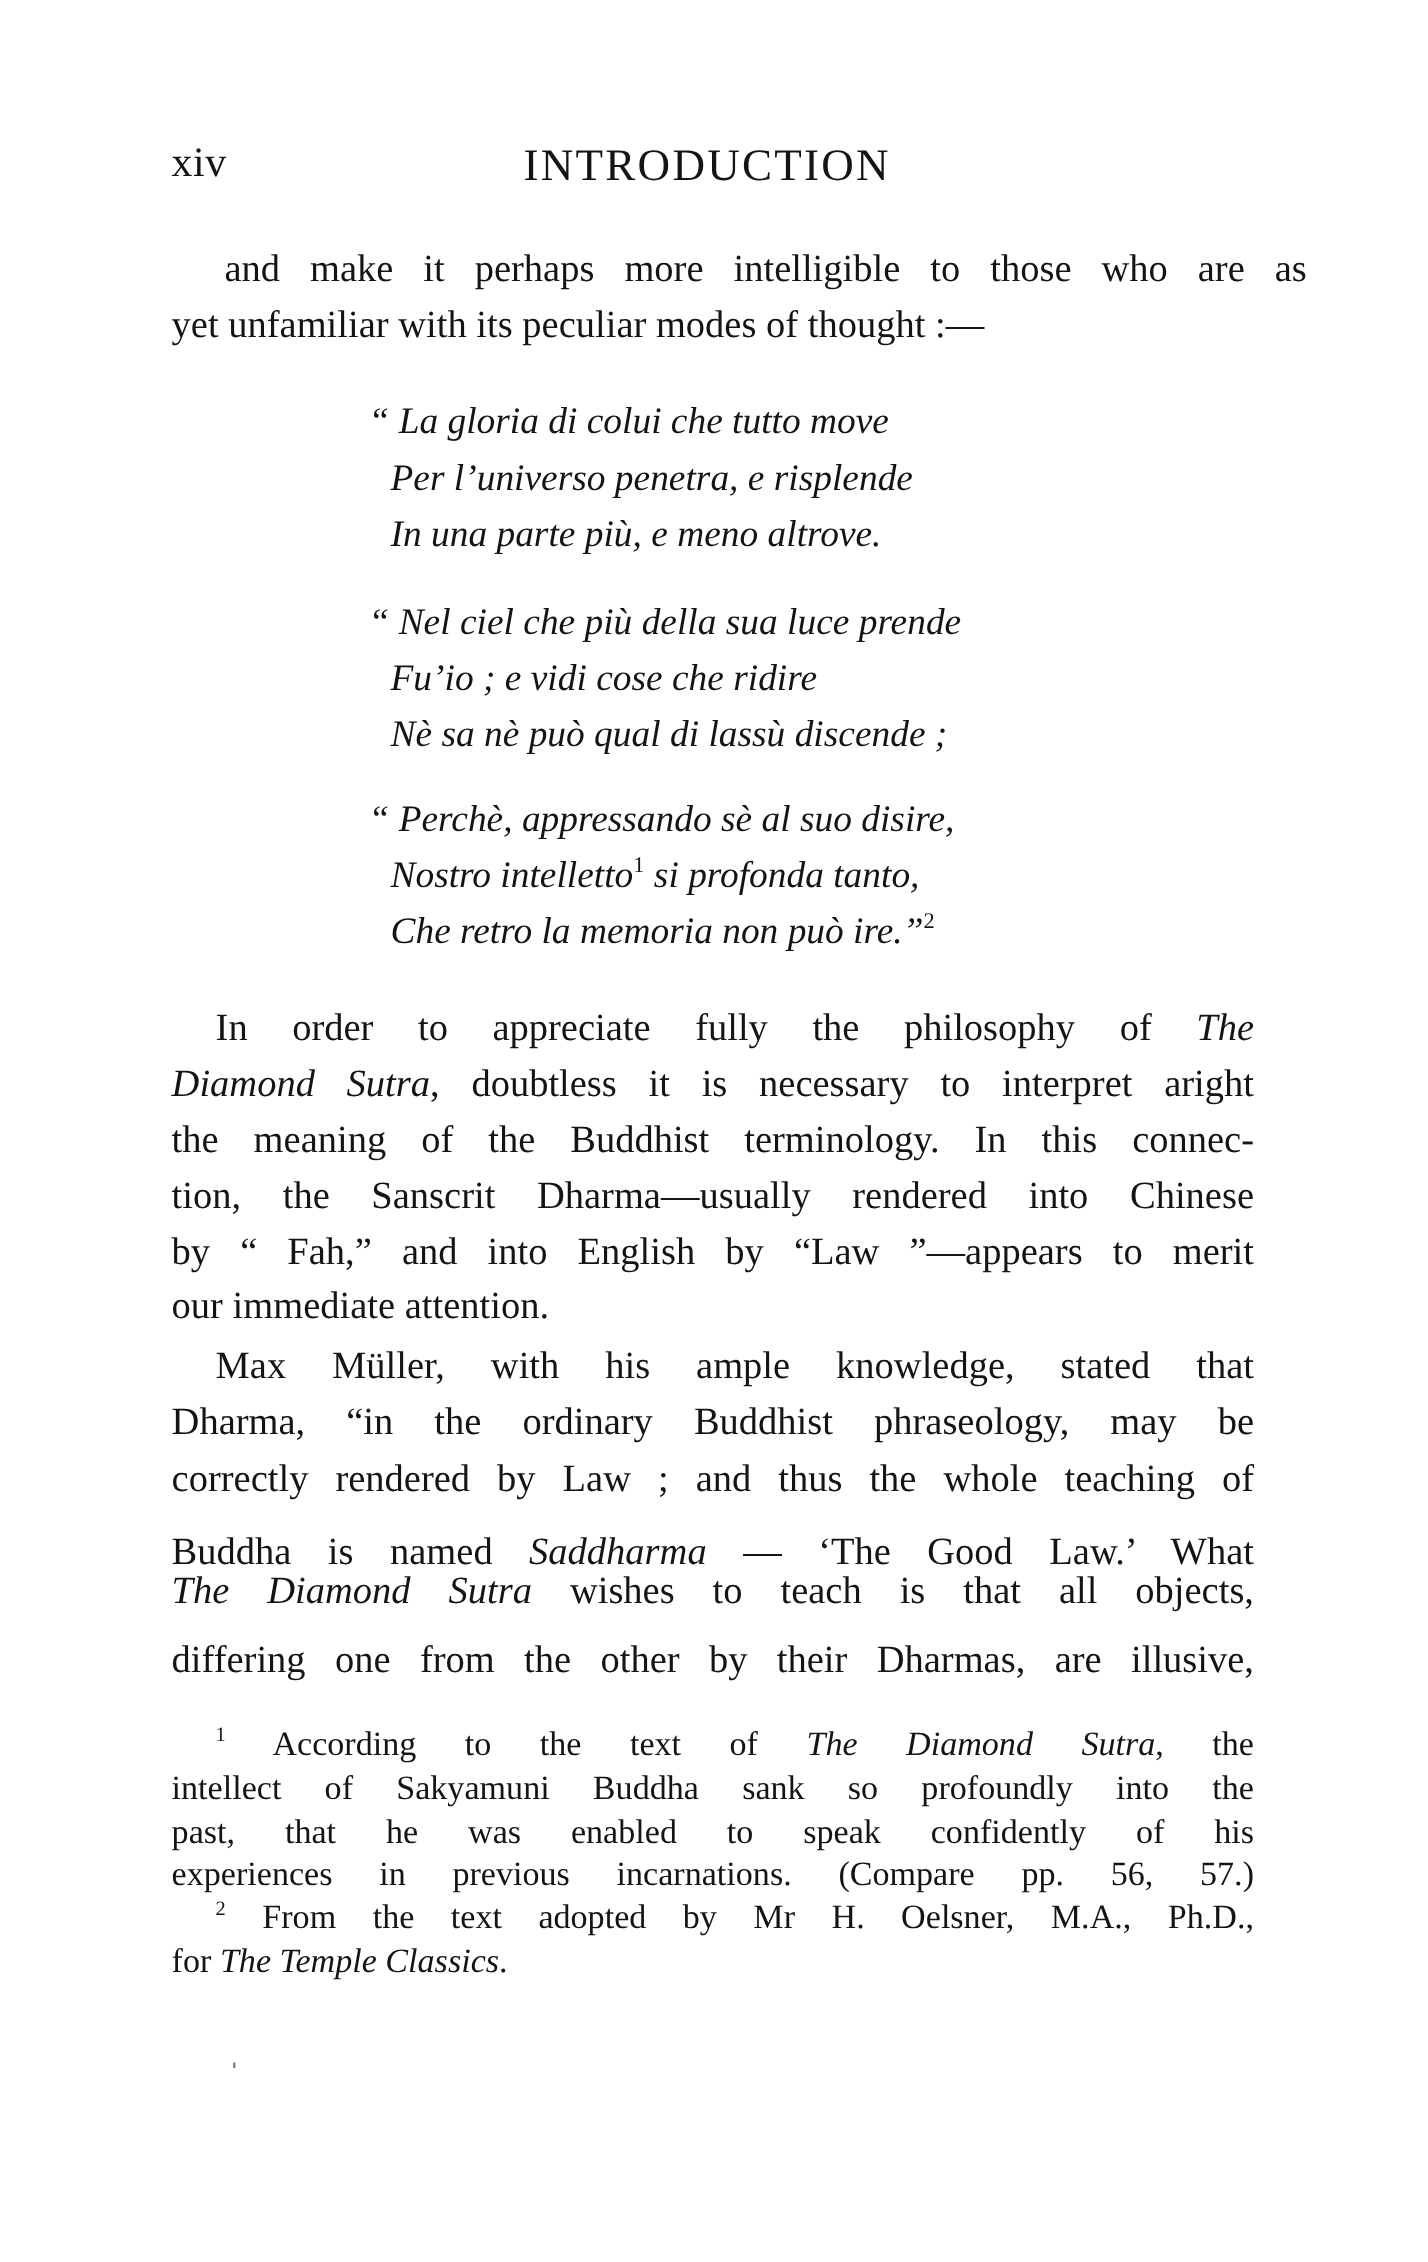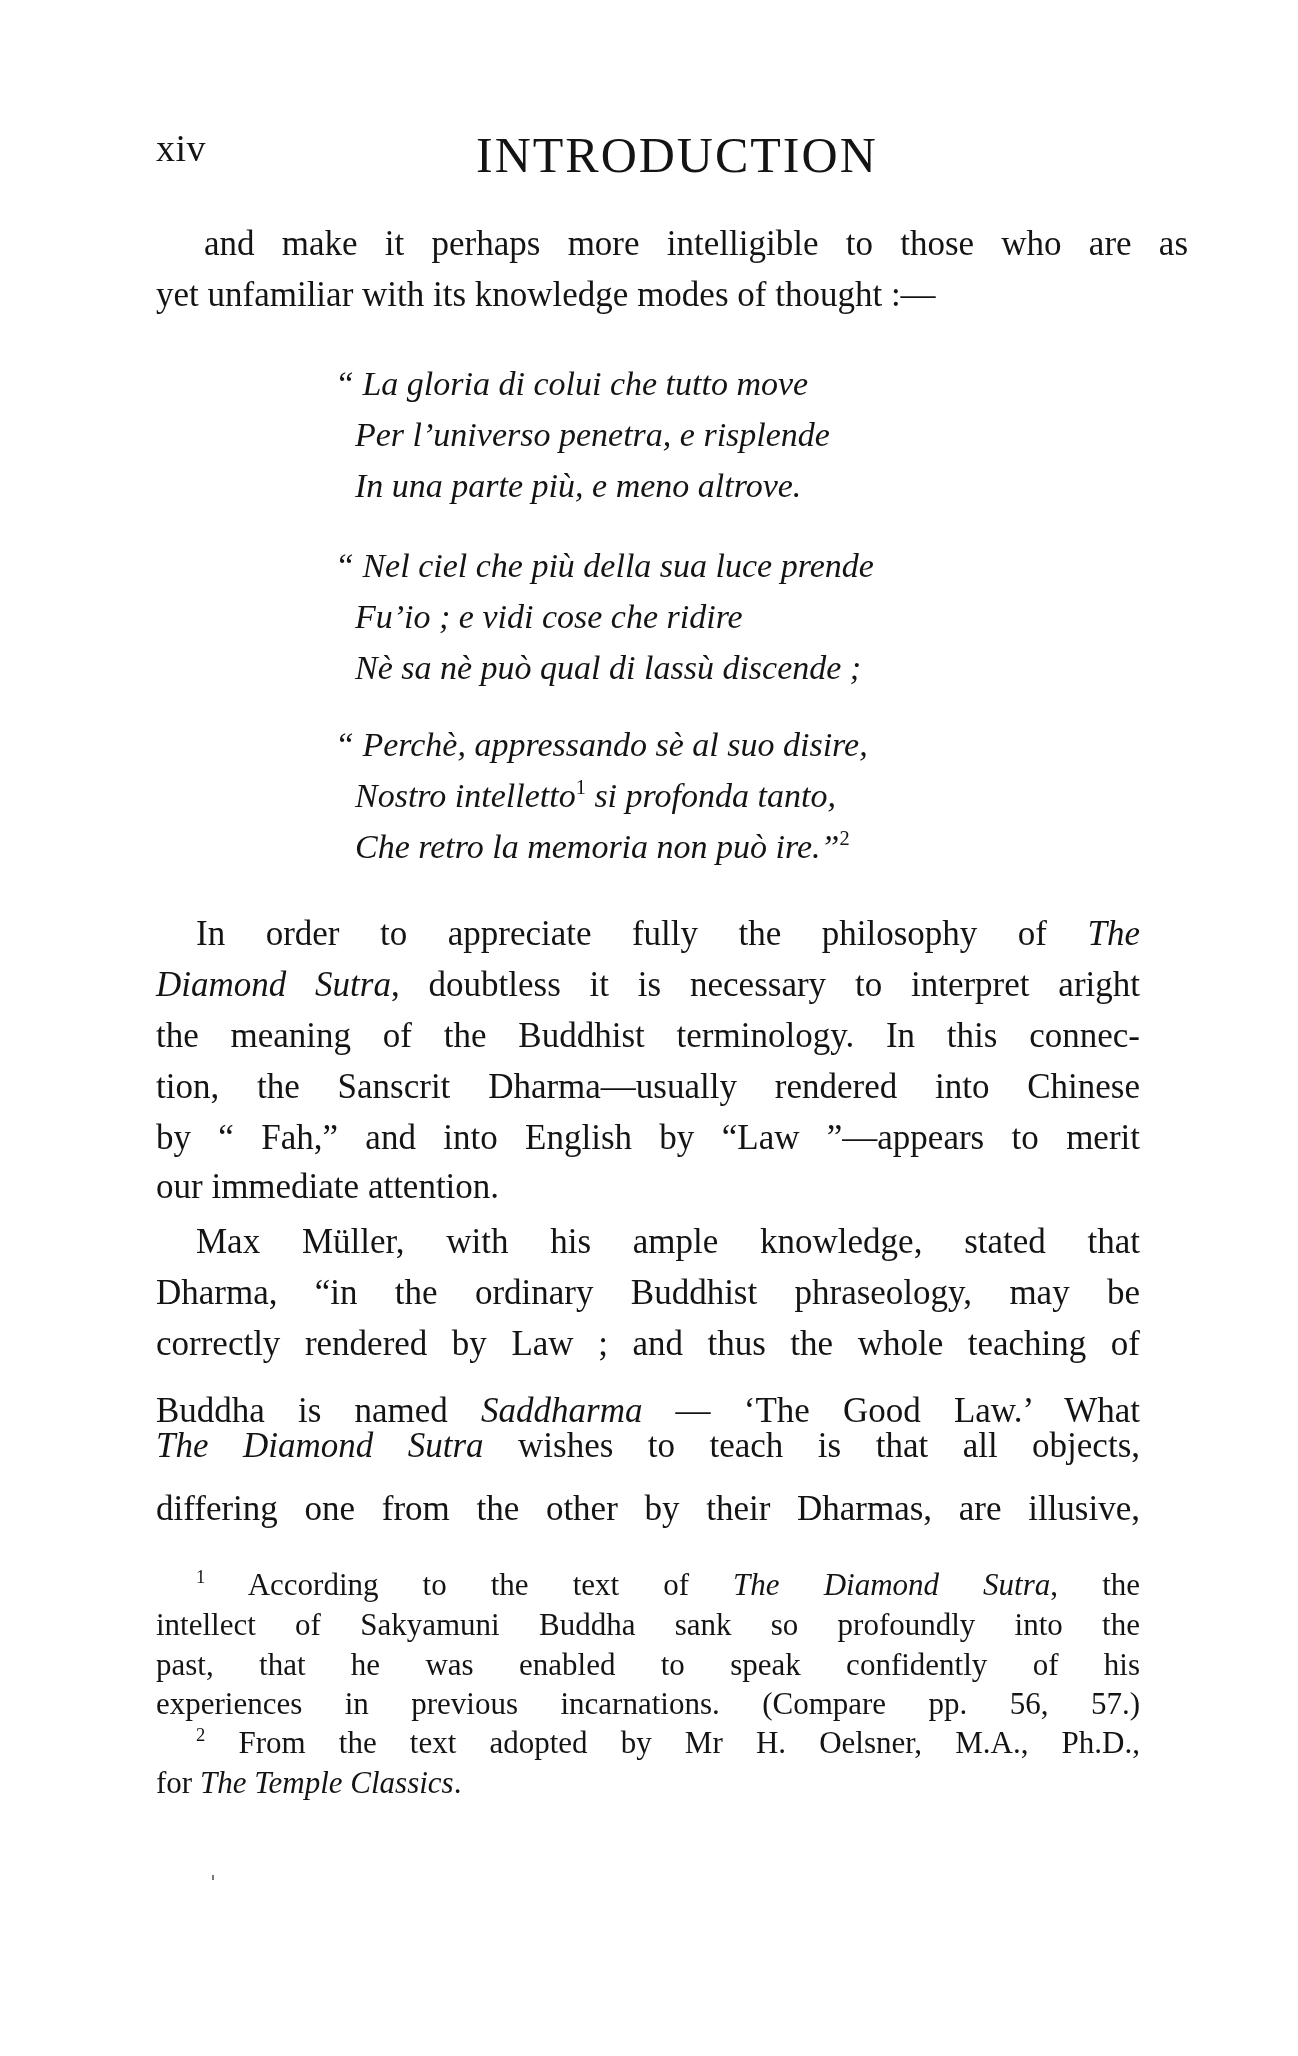--- a/index.html
+++ b/index.html
@@ -32,21 +32,21 @@
       position: absolute;
       left: 0;
       top: 0;
       font-size: 38px;
       letter-spacing: 0.5px;
     }
     .head-title {
       position: absolute;
       left: 320px;
       top: 0;
-      font-size: 50px;
+      font-size: 41px;
       letter-spacing: 2px;
     }
     .block {
       position: absolute;
       left: 156px;
       width: 984px;
     }
     .line {
       position: absolute;
       left: 0;
@@ -104,21 +104,21 @@
 
 <div class="page">
 
   <div class="running-head">
     <span class="folio">xiv</span>
     <span class="head-title">INTRODUCTION</span>
   </div>
 
   <div class="block" style="top:222px;">
     <div class="line" style="top:0px;margin-left:48px;">and make it perhaps more intelligible to those who are as</div>
-    <div class="line last" style="top:51px;">yet unfamiliar with its knowledge modes of thought :—</div>
+    <div class="line last" style="top:51px;">yet unfamiliar with its peculiar modes of thought :—</div>
   </div>
 
   <div class="verse" style="top:362px;">
     <div class="vline first" style="top:0px;"><span>“</span> <span>La gloria di colui che tutto move</span></div>
     <div class="vline" style="top:51px;">Per l’universo penetra, e risplende</div>
     <div class="vline" style="top:102px;">In una parte più, e meno altrove.</div>
   </div>
 
   <div class="verse" style="top:544px;">
     <div class="vline first" style="top:0px;"><span>“</span> <span>Nel ciel che più della sua luce prende</span></div>

